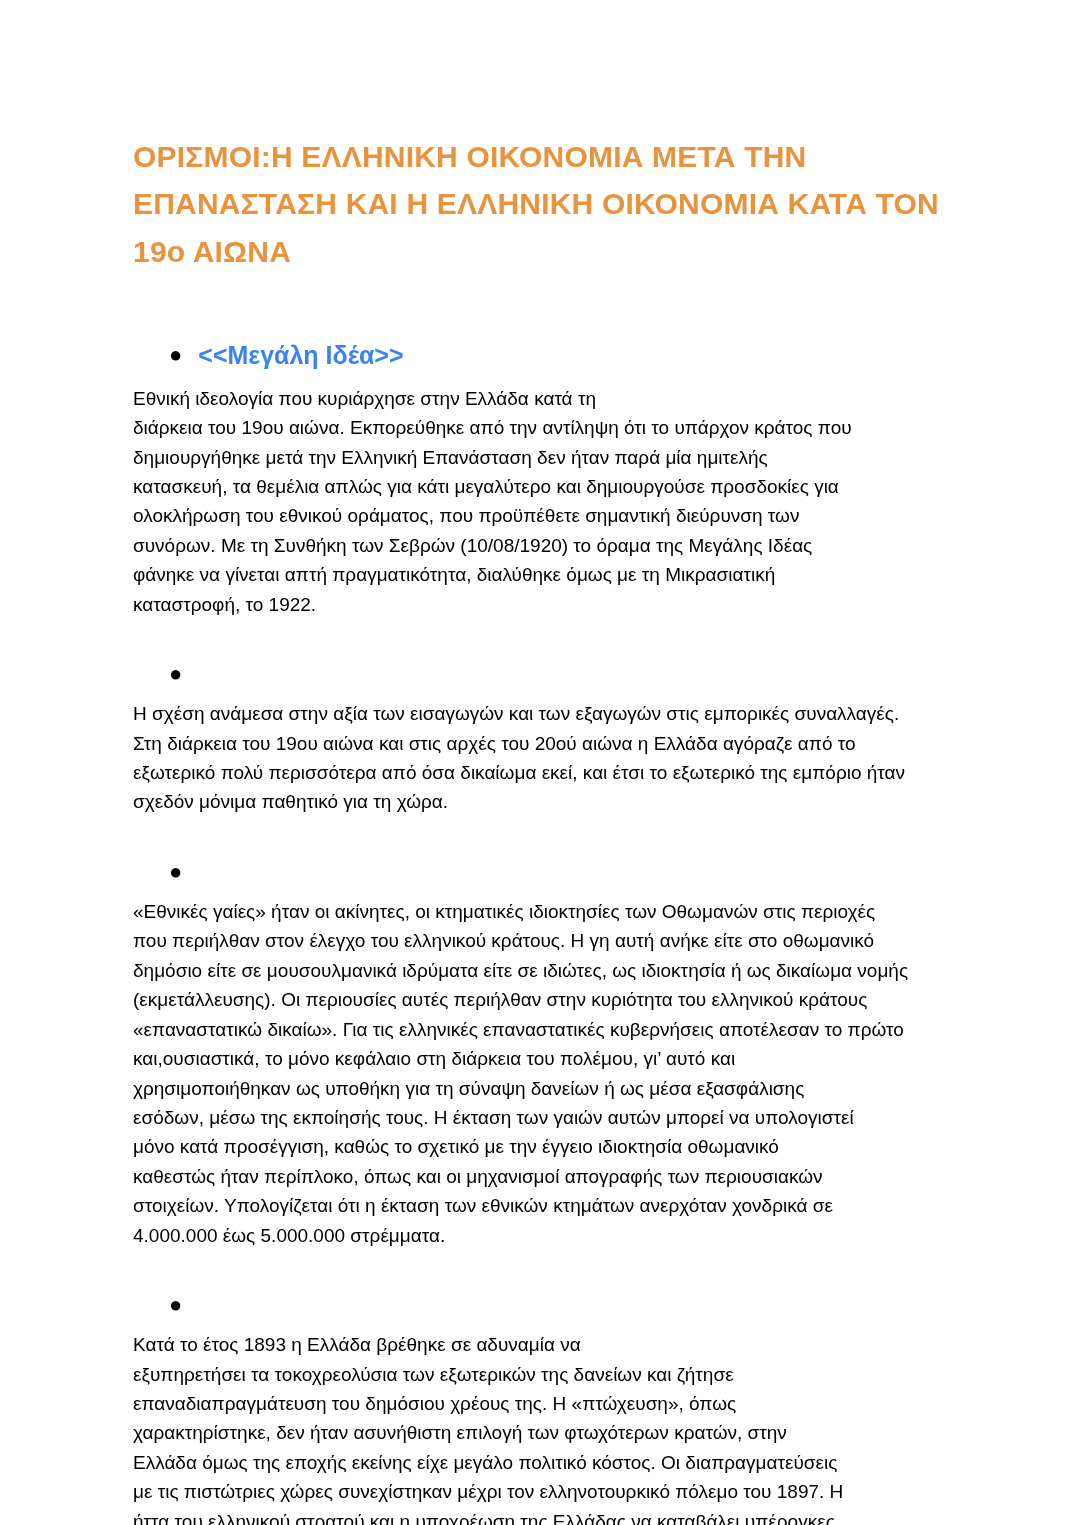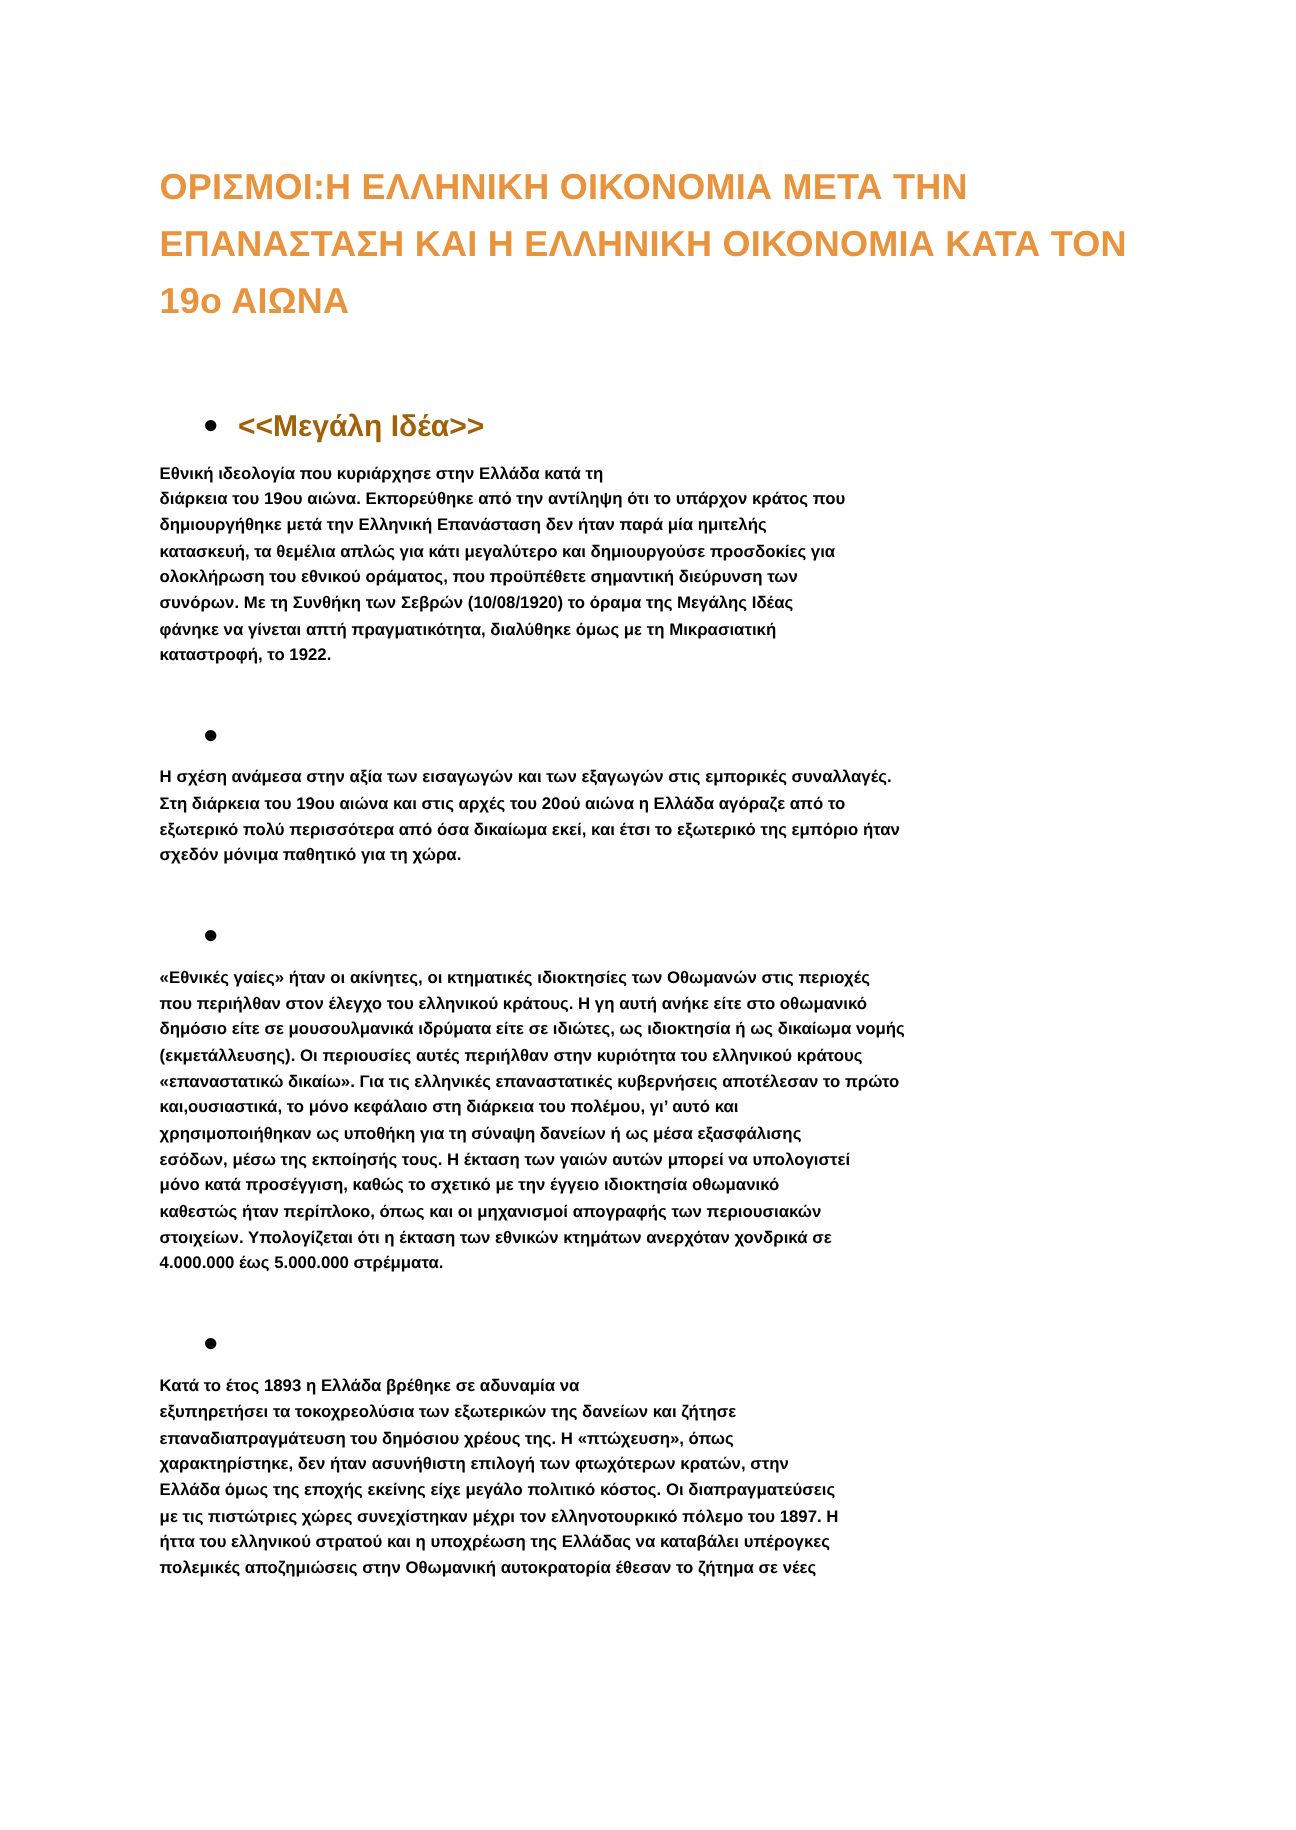--- a/index.html
+++ b/index.html
@@ -44,29 +44,28 @@
     font-size: 22px;
     line-height: 1;
     margin-right: 16px;
     position: relative;
     top: -2px;
   }
   .section-heading {
     font-size: 25px;
     font-weight: 700;
     line-height: 1.3;
-    color: #a16207;
+    color: #3b82f6;
   }
   .section-body {
-    font-size: 14px;
+    font-size: 19px;
     line-height: 1.55;
     color: #000000;
     white-space: pre-line;
     margin: 0;
-    font-weight: bold;
   }
 </style>
 </head>
 <body>
 
 <div class="page">
 
   <h1 class="doc-title">ΟΡΙΣΜΟΙ:Η ΕΛΛΗΝΙΚΗ ΟΙΚΟΝΟΜΙΑ ΜΕΤΑ ΤΗΝ ΕΠΑΝΑΣΤΑΣΗ ΚΑΙ Η ΕΛΛΗΝΙΚΗ ΟΙΚΟΝΟΜΙΑ ΚΑΤΑ ΤΟΝ 19ο ΑΙΩΝΑ</h1>
 
   <div class="section">

